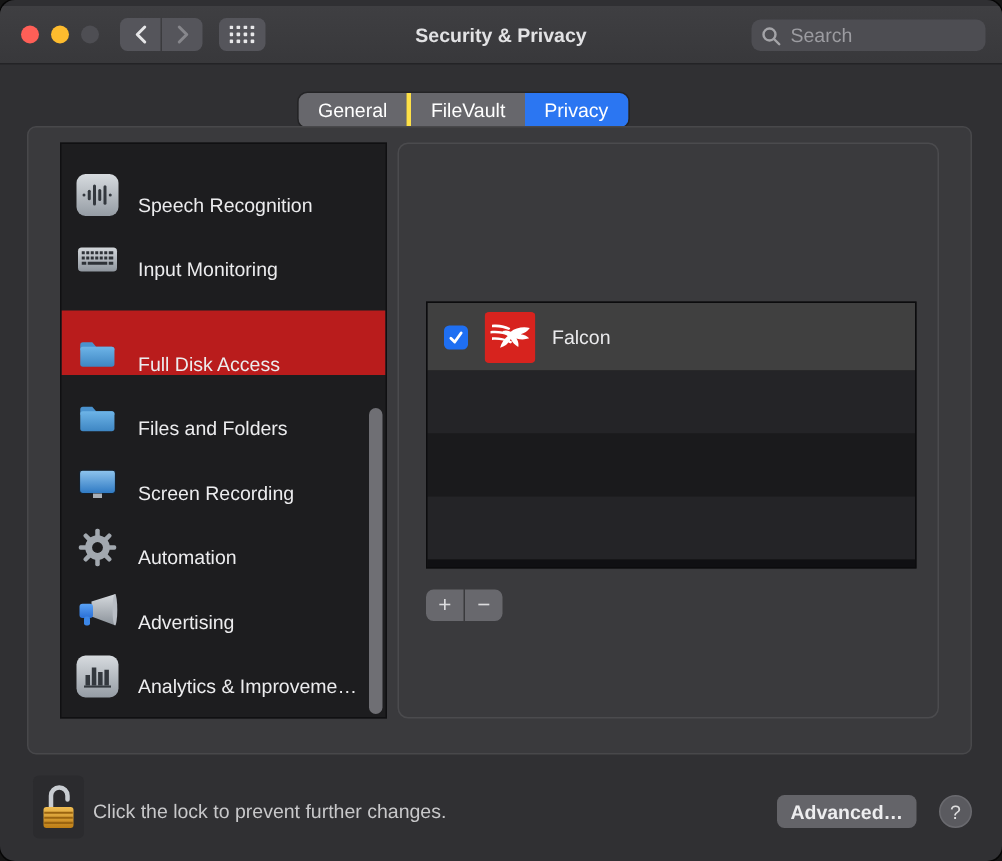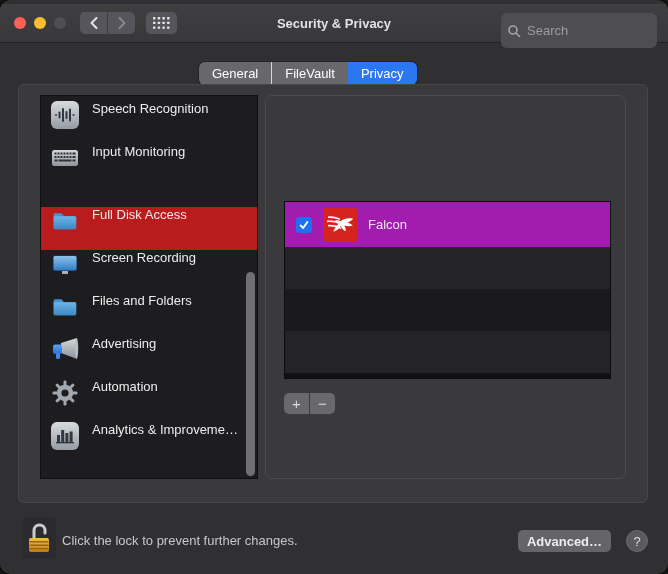--- a/index.html
+++ b/index.html
@@ -15,52 +15,52 @@
   .tl.grey{background:#4e4e53;}
   .navgroup{position:absolute;left:80px;top:8px;display:flex;}
   .navbtn{width:27px;height:22px;background:#55555b;border:none;padding:0;display:flex;
           align-items:center;justify-content:center;cursor:default;}
   .navbtn.back{border-radius:5px 0 0 5px;margin-right:1px;}
   .navbtn.fwd{border-radius:0 5px 5px 0;}
   .gridbtn{position:absolute;left:146px;top:8px;width:31px;height:22px;background:#55555b;
            border:none;border-radius:5px;display:flex;align-items:center;justify-content:center;}
   .wtitle{position:absolute;left:0;top:0;width:668px;height:38px;display:flex;align-items:center;
           justify-content:center;color:#e2e2e4;font-size:13px;font-weight:600;pointer-events:none;}
-  .search{position:absolute;left:501px;top:9px;width:156px;height:35px;background:#4d4d52;
+  .search{position:absolute;left:501px;top:9px;width:156px;height:21px;background:#4d4d52;
           border-radius:6px;display:flex;align-items:center;padding:0 6px;box-sizing:border-box;}
   .search input{background:transparent;border:none;outline:none;color:#ddd;font-size:13px;
           width:120px;margin-left:4px;font-family:"Liberation Sans",sans-serif;}
   .search input::placeholder{color:#9c9ca1;}
   
   .tabs{position:absolute;left:199px;top:62px;display:flex;height:23px;border-radius:6px;
         overflow:hidden;box-shadow:0 0 0 1px rgba(0,0,0,.25);}
   .tab{border:none;background:#67676c;color:#fff;font-size:13px;padding:0 13px;height:23px;
        font-family:"Liberation Sans",sans-serif;}
-  .tab + .tab{border-left:1px solid #fde047;}
+  .tab + .tab{border-left:3px solid #fde047;}
   .tab.active{background:#2b76f2;border-left:none;}
   
   .contentbox{position:absolute;left:18px;top:84px;width:630px;height:419px;background:#3a3a3d;
               border:1px solid #48484b;border-radius:6px;box-sizing:border-box;}
   
   .sidebar{position:absolute;left:21px;top:10px;width:218px;height:384px;background:#1d1d1f;
            border:1px solid #101012;box-sizing:border-box;overflow:hidden;}
-  .srow{height:43px;display:flex;align-items:flex-start;padding-left:10px;}
+  .srow{height:43px;display:flex;align-items:flex-end;padding-left:10px;}
   .srow.selected{background:#b91c1c;margin-top:20px;}
   .sicon{width:28px;height:28px;display:flex;align-items:center;justify-content:center;margin-right:13px;flex:0 0 28px;}
   .slabel{color:#ececee;font-size:13px;white-space:nowrap;}
   .iconsq{width:28px;height:28px;border-radius:6px;background:linear-gradient(#d7dbdf,#959ca4);
           display:flex;align-items:center;justify-content:center;}
   .sscroll{position:absolute;right:2px;top:176px;width:9px;height:204px;background:#6f6f74;border-radius:4.5px;}
   
   .rpanel{position:absolute;left:246px;top:10px;width:361px;height:384px;background:#3a3a3d;
           border:1px solid #4b4b4e;border-radius:7px;box-sizing:border-box;}
   .desc{position:absolute;left:18px;top:15px;width:330px;margin:0;color:#d8d8da;font-size:13px;line-height:17px;}
   .applist{position:absolute;left:18px;top:105px;width:327px;height:178px;background:#19191b;
            border:1px solid #0c0c0e;box-sizing:border-box;overflow:hidden;}
-  .approw{height:45px;display:flex;align-items:center;background:#a21caf;}
+  .approw{height:45px;display:flex;align-items:center;background:#404040;}
   .stripe{height:42px;}
   .stripe.light{background:#242427;}
   .stripe.dark{background:#1a1a1c;}
   .stripe.bottom{height:7px;background:#101013;}
   .cb{width:16px;height:16px;border-radius:3.5px;background:#1f6ff2;margin-left:11px;
       display:flex;align-items:center;justify-content:center;flex:0 0 16px;}
   .appicon{width:34px;height:34px;margin-left:11px;border-radius:3px;overflow:hidden;flex:0 0 34px;}
   .appname{color:#eaeaec;font-size:13px;margin-left:11px;}
   .plusminus{position:absolute;left:18px;top:297px;display:flex;}
   .pmbtn{width:25px;height:21px;background:#68686d;border:none;color:#dcdcde;font-size:15px;
@@ -204,83 +204,83 @@
               <path d="M2.5 8 a1.8 1.8 0 0 1 1.8 -1.8 h6.2 l2.6 3 h10.4 a1.8 1.8 0 0 1 1.8 1.8 v0.5 h-22.8 z" fill="#4a92ce"></path>
               <rect x="2.5" y="9.2" width="22.8" height="13.3" rx="1.8" fill="url(#fld)"></rect>
             </svg>
           </span>
           <span class="slabel">Full Disk Access</span>
         </div>
 
         <div class="srow">
           <span class="sicon">
             <svg width="28" height="28" viewBox="0 0 28 28">
+              <path d="M2.5 8 a1.8 1.8 0 0 1 1.8 -1.8 h6.2 l2.6 3 h10.4 a1.8 1.8 0 0 1 1.8 1.8 v0.5 h-22.8 z" fill="#4a92ce"></path>
+              <rect x="2.5" y="9.2" width="22.8" height="13.3" rx="1.8" fill="url(#fld)"></rect>
+            </svg>
+          </span>
+          <span class="slabel">Files and Folders</span>
+        </div>
+
+        <div class="srow">
+          <span class="sicon">
+            <svg width="28" height="28" viewBox="0 0 28 28">
               <defs>
                   <linearGradient id="scr" x1="0" y1="0" x2="0" y2="1">
                     <stop offset="0" stop-color="#8fc5ee"></stop>
                     <stop offset="1" stop-color="#2e79c3"></stop>
                   </linearGradient>
                 </defs>
               <rect x="2" y="5.5" width="24" height="15.5" rx="2" fill="url(#scr)" stroke="#15202c" stroke-width="0.8"></rect>
               <rect x="11" y="21" width="6" height="3" fill="#aab0b7"></rect>
             </svg>
           </span>
           <span class="slabel">Screen Recording</span>
-        </div>
-
-        <div class="srow">
-          <span class="sicon">
-            <svg width="28" height="28" viewBox="0 0 28 28">
-              <path d="M2.5 8 a1.8 1.8 0 0 1 1.8 -1.8 h6.2 l2.6 3 h10.4 a1.8 1.8 0 0 1 1.8 1.8 v0.5 h-22.8 z" fill="#4a92ce"></path>
-              <rect x="2.5" y="9.2" width="22.8" height="13.3" rx="1.8" fill="url(#fld)"></rect>
-            </svg>
-          </span>
-          <span class="slabel">Files and Folders</span>
-        </div>
-
-        <div class="srow">
-          <span class="sicon">
-            <svg width="28" height="28" viewBox="0 0 28 28">
-              <defs>
-                  <linearGradient id="horn" x1="0" y1="0" x2="0" y2="1">
-                    <stop offset="0" stop-color="#d6dade"></stop>
-                    <stop offset="1" stop-color="#8b929a"></stop>
-                  </linearGradient>
-              <linearGradient id="grip" x1="0" y1="0" x2="0" y2="1">
-                    <stop offset="0" stop-color="#5aa2f5"></stop>
-                    <stop offset="1" stop-color="#2a6fd6"></stop>
-                  </linearGradient>
-                </defs>
-              <polygon points="10,7 26,2 26,23 10,17" fill="url(#horn)"></polygon>
-              <ellipse cx="25.6" cy="12.5" rx="1.6" ry="10.4" fill="#b9bec5"></ellipse>
-              <rect x="2" y="8.5" width="9" height="9.5" rx="2" fill="url(#grip)"></rect>
-              <rect x="5" y="17" width="4" height="6" rx="1.5" fill="#3c87e8"></rect>
-            </svg>
-          </span>
-          <span class="slabel">Advertising</span>
         </div>
 
         <div class="srow">
           <span class="sicon">
             <svg width="28" height="28" viewBox="0 0 28 28">
               <g fill="#a2a8af">
                 <rect x="12.5" y="1.5" width="3" height="6" rx="1.2"></rect>
                 <rect x="12.5" y="1.5" width="3" height="6" rx="1.2" transform="rotate(45 14 14)"></rect>
                 <rect x="12.5" y="1.5" width="3" height="6" rx="1.2" transform="rotate(90 14 14)"></rect>
                 <rect x="12.5" y="1.5" width="3" height="6" rx="1.2" transform="rotate(135 14 14)"></rect>
                 <rect x="12.5" y="1.5" width="3" height="6" rx="1.2" transform="rotate(180 14 14)"></rect>
                 <rect x="12.5" y="1.5" width="3" height="6" rx="1.2" transform="rotate(225 14 14)"></rect>
                 <rect x="12.5" y="1.5" width="3" height="6" rx="1.2" transform="rotate(270 14 14)"></rect>
                 <rect x="12.5" y="1.5" width="3" height="6" rx="1.2" transform="rotate(315 14 14)"></rect>
                 <circle cx="14" cy="14" r="8.2"></circle>
               </g>
               <circle cx="14" cy="14" r="3.6" fill="#1d1d1f"></circle>
             </svg>
           </span>
           <span class="slabel">Automation</span>
+        </div>
+
+        <div class="srow">
+          <span class="sicon">
+            <svg width="28" height="28" viewBox="0 0 28 28">
+              <defs>
+                  <linearGradient id="horn" x1="0" y1="0" x2="0" y2="1">
+                    <stop offset="0" stop-color="#d6dade"></stop>
+                    <stop offset="1" stop-color="#8b929a"></stop>
+                  </linearGradient>
+              <linearGradient id="grip" x1="0" y1="0" x2="0" y2="1">
+                    <stop offset="0" stop-color="#5aa2f5"></stop>
+                    <stop offset="1" stop-color="#2a6fd6"></stop>
+                  </linearGradient>
+                </defs>
+              <polygon points="10,7 26,2 26,23 10,17" fill="url(#horn)"></polygon>
+              <ellipse cx="25.6" cy="12.5" rx="1.6" ry="10.4" fill="#b9bec5"></ellipse>
+              <rect x="2" y="8.5" width="9" height="9.5" rx="2" fill="url(#grip)"></rect>
+              <rect x="5" y="17" width="4" height="6" rx="1.5" fill="#3c87e8"></rect>
+            </svg>
+          </span>
+          <span class="slabel">Advertising</span>
         </div>
 
         <div class="srow">
           <span class="sicon">
             <span class="iconsq">
                 <svg width="20" height="18" viewBox="0 0 20 18">
               <g fill="#33383e">
                 <rect x="2" y="8" width="3" height="7"></rect>
                 <rect x="6.2" y="3" width="3" height="12"></rect>
                 <rect x="10.4" y="6" width="3" height="9"></rect>

